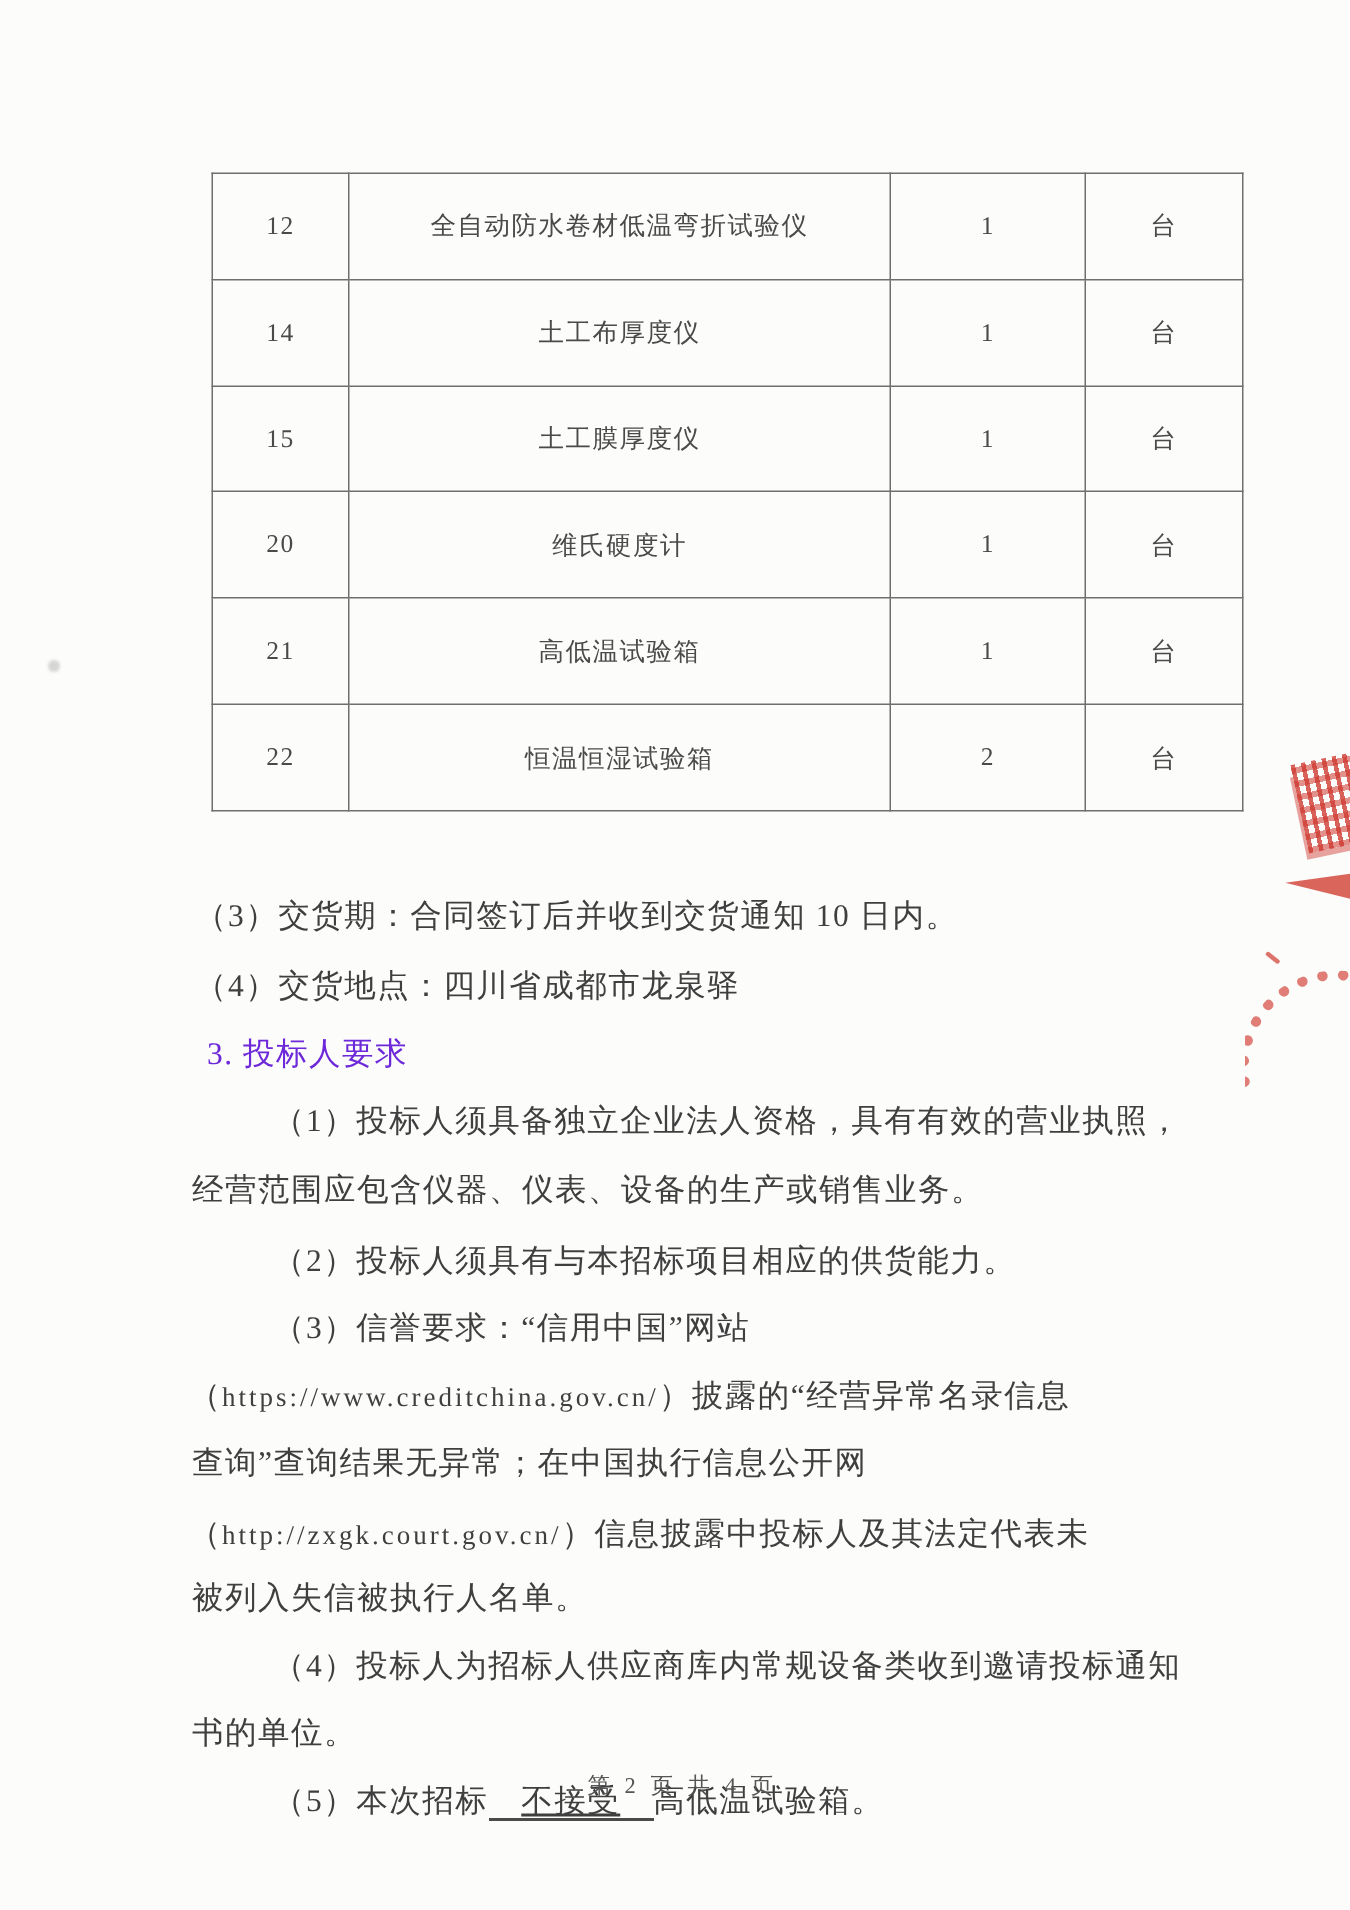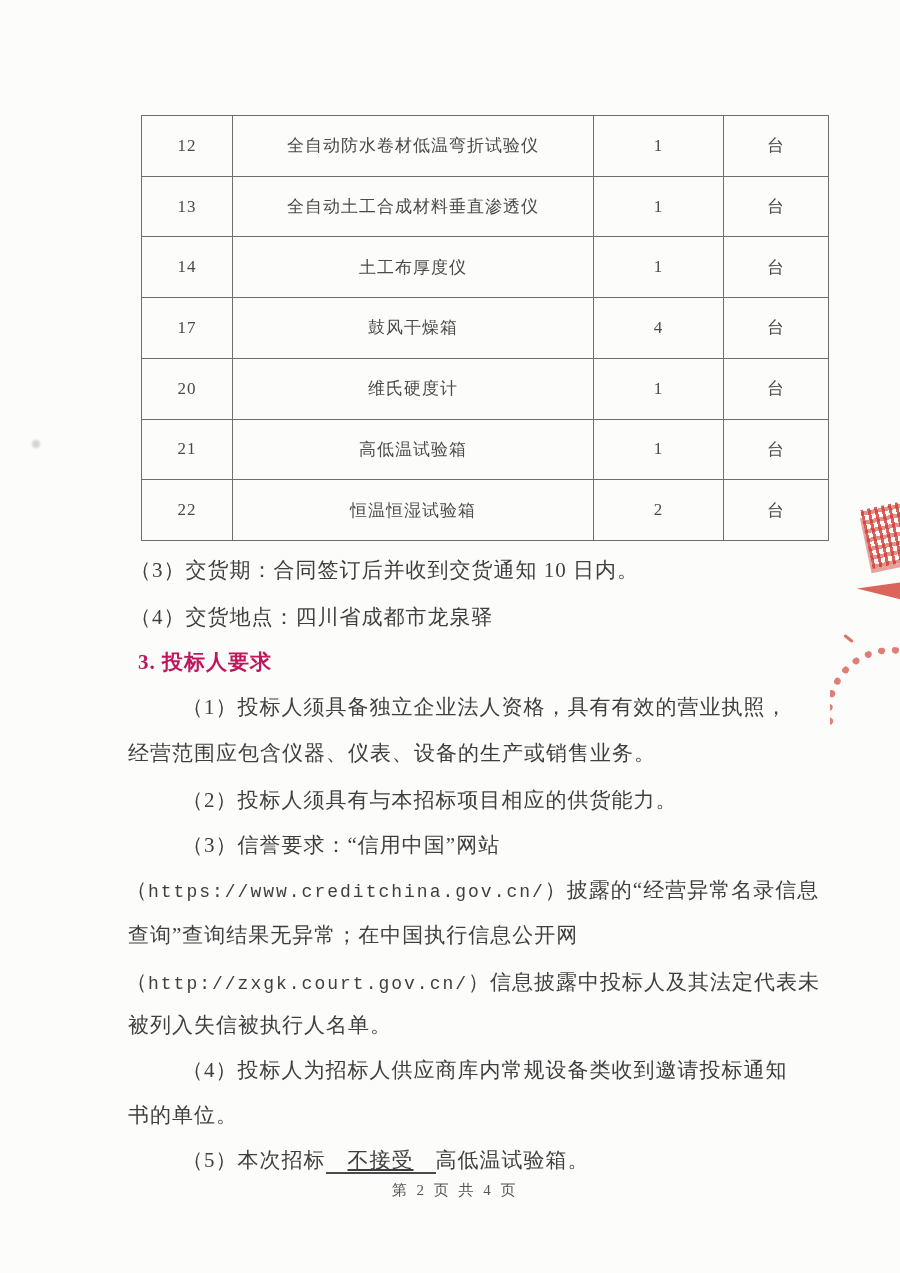--- a/index.html
+++ b/index.html
@@ -16,25 +16,25 @@
     font-size:17px;color:#4a4a4a;
   }
   .doc-table td{
     border:1px solid #6e6e6e;
     text-align:center;vertical-align:middle;padding:0;
     letter-spacing:1px;
   }
   
   .line{
     position:absolute;white-space:nowrap;
-    font-size:21px;line-height:25px;letter-spacing:1px;color:#3f3f3f;
+    font-size:21px;line-height:25px;letter-spacing:1px;color:#3f3f3f;margin-top:40px;
   }
-  .heading{font-weight:bold;color:#be185d;}
+  .heading{font-weight:normal;color:#6d28d9;}
   .url{
-    font-family:Liberation Mono, monospace;
+    font-family:Liberation Serif, serif;
     font-size:18px;letter-spacing:2px;
   }
   .underlined{
     border-bottom:2px solid #4a4a4a;
     padding:0 22px;
     text-decoration:underline;
   }
   
   .footer{
     position:absolute;top:1181px;left:0;width:910px;text-align:center;
@@ -87,35 +87,29 @@
       <col style="width:105px">
   </colgroup>
   <tbody>
     <tr>
       <td>12</td>
       <td>全自动防水卷材低温弯折试验仪</td>
       <td>1</td>
       <td>台</td>
     </tr>
     <tr>
-      <td>13</td>
-      <td>全自动土工合成材料垂直渗透仪</td>
-      <td>1</td>
-      <td>台</td>
-    </tr>
-    <tr>
       <td>14</td>
       <td>土工布厚度仪</td>
       <td>1</td>
       <td>台</td>
     </tr>
     <tr>
-      <td>17</td>
-      <td>鼓风干燥箱</td>
-      <td>4</td>
+      <td>15</td>
+      <td>土工膜厚度仪</td>
+      <td>1</td>
       <td>台</td>
     </tr>
     <tr>
       <td>20</td>
       <td>维氏硬度计</td>
       <td>1</td>
       <td>台</td>
     </tr>
     <tr>
       <td>21</td>

